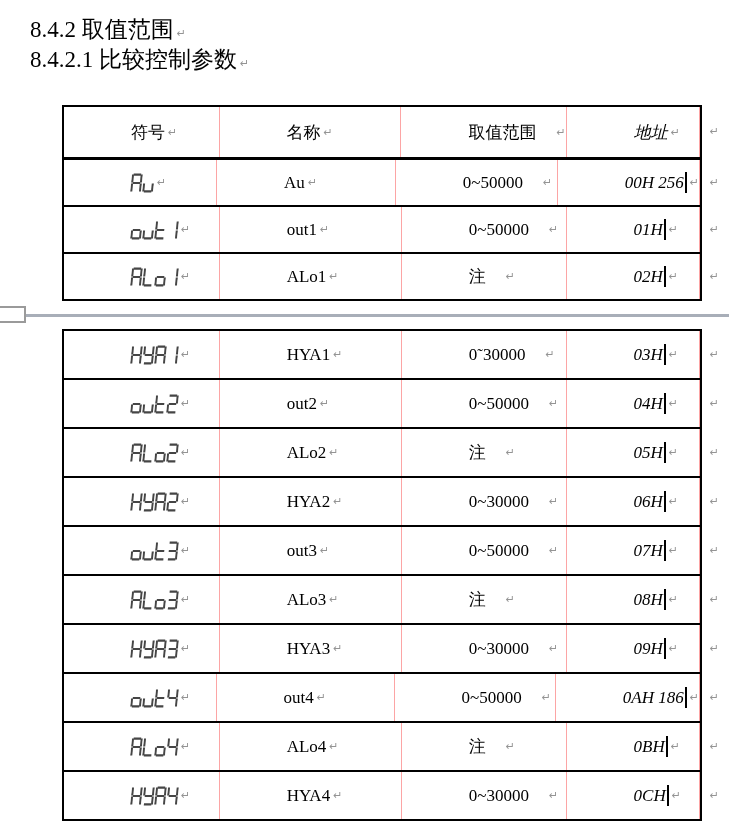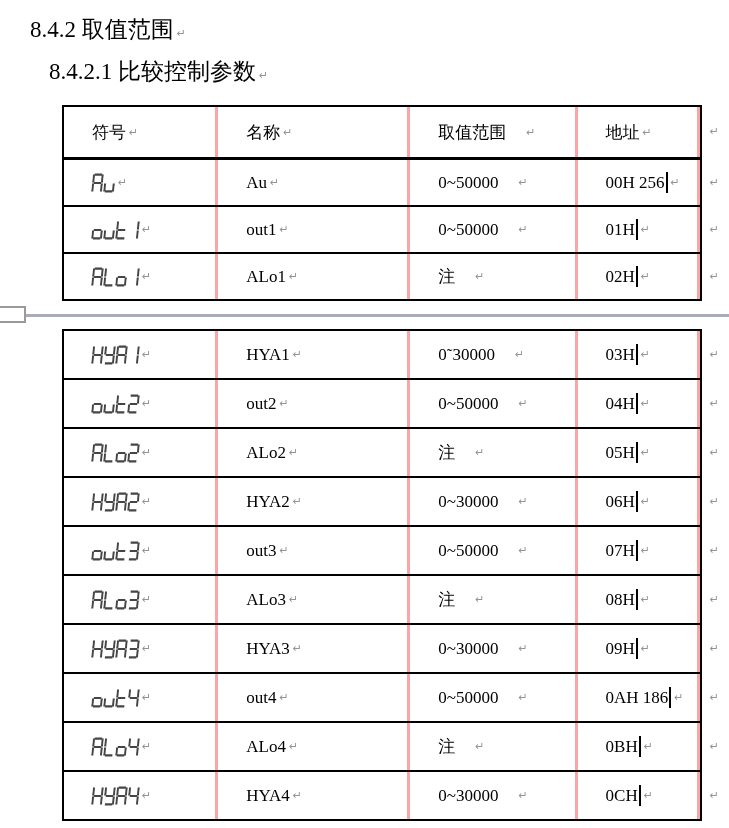--- a/index.html
+++ b/index.html
@@ -6,47 +6,47 @@
   .page{
     position:relative;
     width:729px;height:828px;
     background:#ffffff;
     font-family:"Liberation Serif","DejaVu Serif",serif;
     color:#000;
     overflow:hidden;
   }
   .heading{position:absolute;left:30px;white-space:nowrap;font-size:23px;color:#000;}
   .h1{top:14px;}
-  .h2{top:56px;margin-left:19px;}
+  .h2{top:44px;}
   .mark{
     font-family:"DejaVu Sans",sans-serif;
     font-size:11px;color:#949494;margin-left:3px;
     vertical-align:baseline;
   }
   .tbl{
     position:absolute;left:62px;width:640px;
     border:2px solid #000;background:#fff;box-sizing:border-box;
   }
   .tbl1{top:105px;}
   .tbl2{top:329px;}
   .row{display:flex;border-bottom:2px solid #000;position:relative;background:#fff;}
   .tbl .row:last-child{border-bottom:none;}
   .row.header{height:50px;border-bottom:3px solid #000;}
   .tbl1 .row.data{height:45px;}
   .tbl2 .row.data{height:47px;}
   .cell{
     box-sizing:border-box;display:flex;align-items:center;
-    padding-left:28px;border-right:3px solid #fca5a5;
-    font-size:17px;white-space:nowrap;overflow:visible;
+    padding-left:28px;border-right:1px solid #fca5a5;
+    font-size:17px;white-space:nowrap;overflow:visible;margin-left:39px;
   }
   .cell:last-child{border-right:none;}
   .c1{width:155px;}
   .c2{width:193px;text-align:right;}
   .c3{width:168px;gap:17px;}
-  .c4{width:123px;}
+  .c4{width:123px;font-style:italic;}
   .row-mark{
     position:absolute;right:-19px;top:50%;transform:translateY(-55%);
     margin:0;
   }
   .seg7{display:inline-flex;align-items:center;gap:1px;transform:skewX(-6deg);}
   .seg7 svg{display:block;}
   .caret{
     display:inline-block;width:2px;height:21px;background:#000;
     margin-left:1px;vertical-align:middle;
   }

